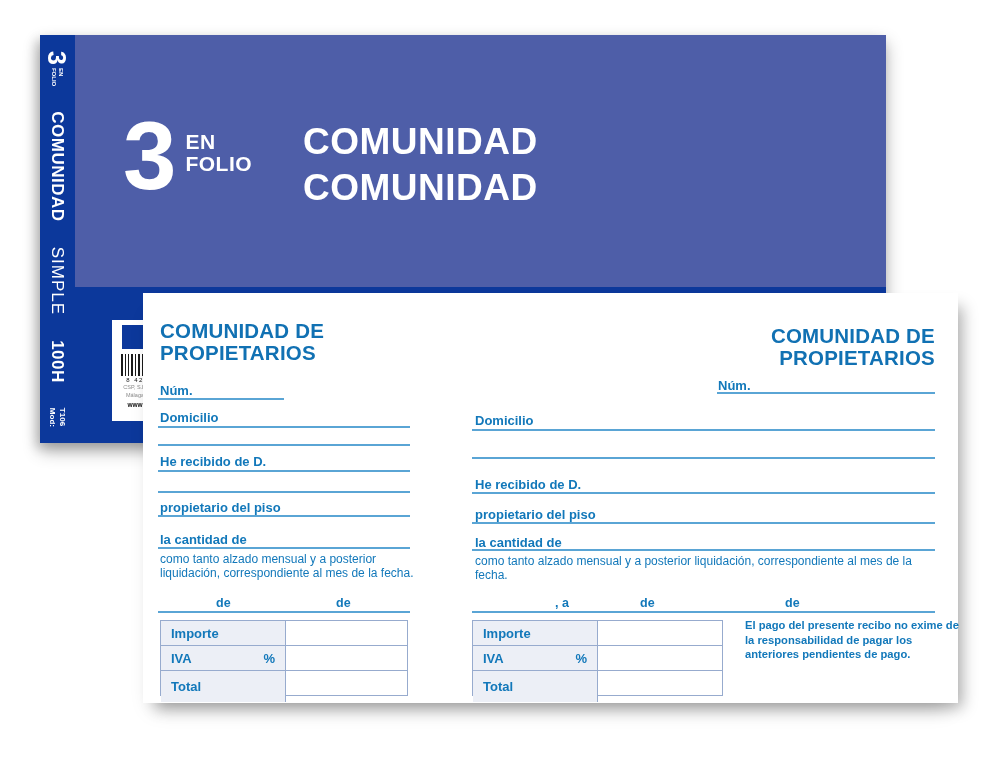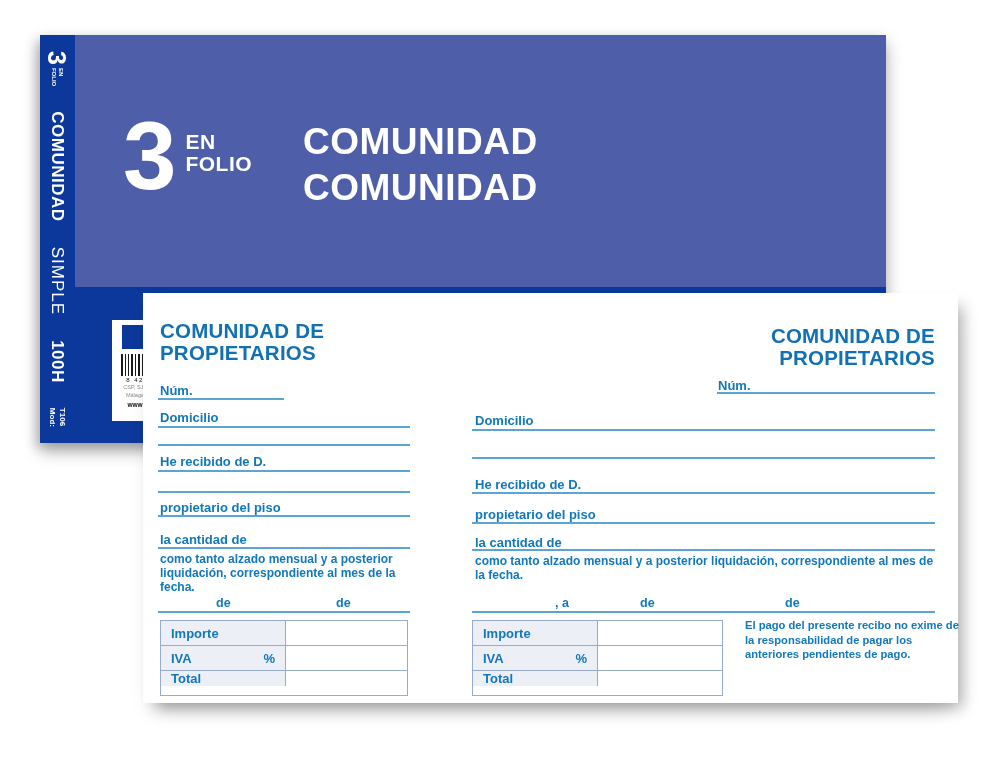--- a/index.html
+++ b/index.html
@@ -46,29 +46,29 @@
   .form{position:absolute;left:143px;top:293px;width:815px;height:410px;background:#fff;
         z-index:5;box-shadow:9px 9px 14px -4px rgba(0,0,0,.28), 0 14px 20px -10px rgba(0,0,0,.22);}
   .rl{position:absolute;left:15px;top:0;width:252px;height:410px;}
   .rr{position:absolute;left:329px;top:0;width:463px;height:410px;}
 
   .hdr{position:absolute;font-size:20.5px;font-weight:700;color:#1171B3;
        line-height:1.08;letter-spacing:.2px;white-space:nowrap;}
   .hdr.right{text-align:right;}
   .fl{position:absolute;font-size:13px;font-weight:700;color:#1278BA;white-space:nowrap;}
   .ln{position:absolute;height:2px;background:#5AA5D5;}
-  .para{position:absolute;font-size:12px;font-weight:700;color:#1278BA;line-height:1.18;}
+  .para{position:absolute;font-size:12px;font-weight:400;color:#1278BA;line-height:1.18;}
   .de{position:absolute;font-size:12.5px;font-weight:700;color:#1278BA;}
   .note{position:absolute;font-size:11.2px;font-weight:700;color:#1278BA;line-height:1.3;}
 
   .tbl{position:absolute;border:1px solid #97ABCE;box-sizing:border-box;}
   .trow{display:flex;height:24px;border-bottom:1px solid #97ABCE;}
   .trow:last-child{border-bottom:none;flex-direction:column;}
   .tlabel{width:125px;box-sizing:border-box;border-right:1px solid #97ABCE;background:#ECEFF6;
-          display:flex;justify-content:space-between;align-items:center;padding:0 10px;
+          display:flex;justify-content:space-between;align-items:center;padding:8px 10px;
           font-size:13px;font-weight:700;color:#1278BA;}
   .tvalue{flex:1;background:#fff;}
 </style>
 </head>
 <body>
 
 <div class="stage">
 
   <div class="book">
 

